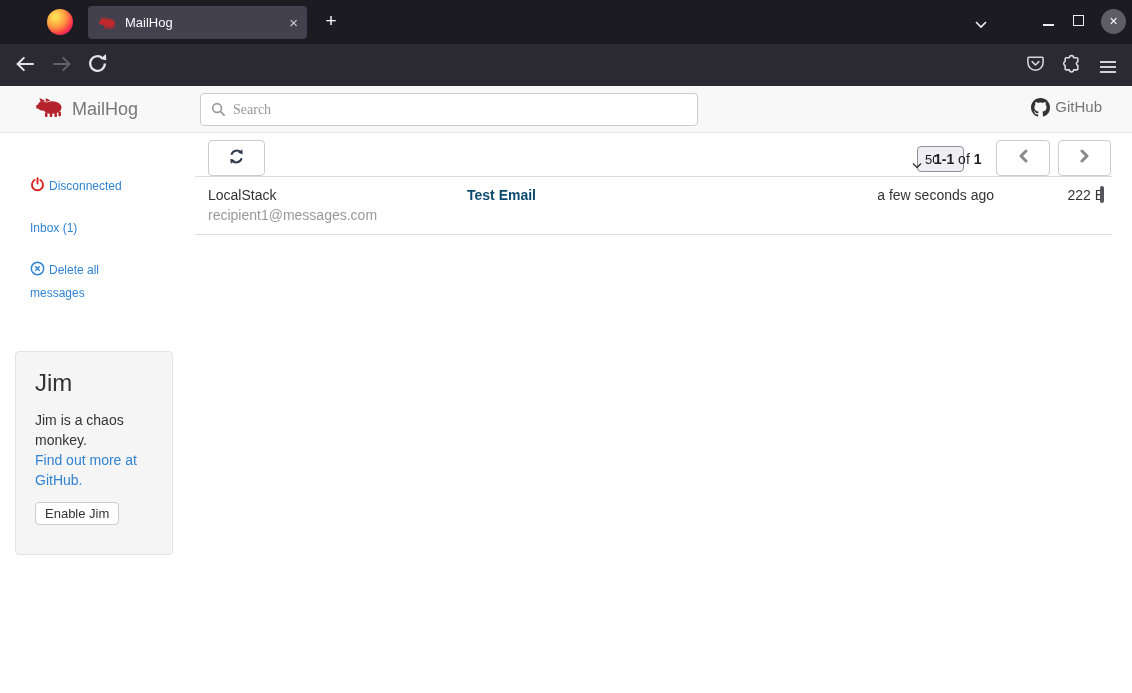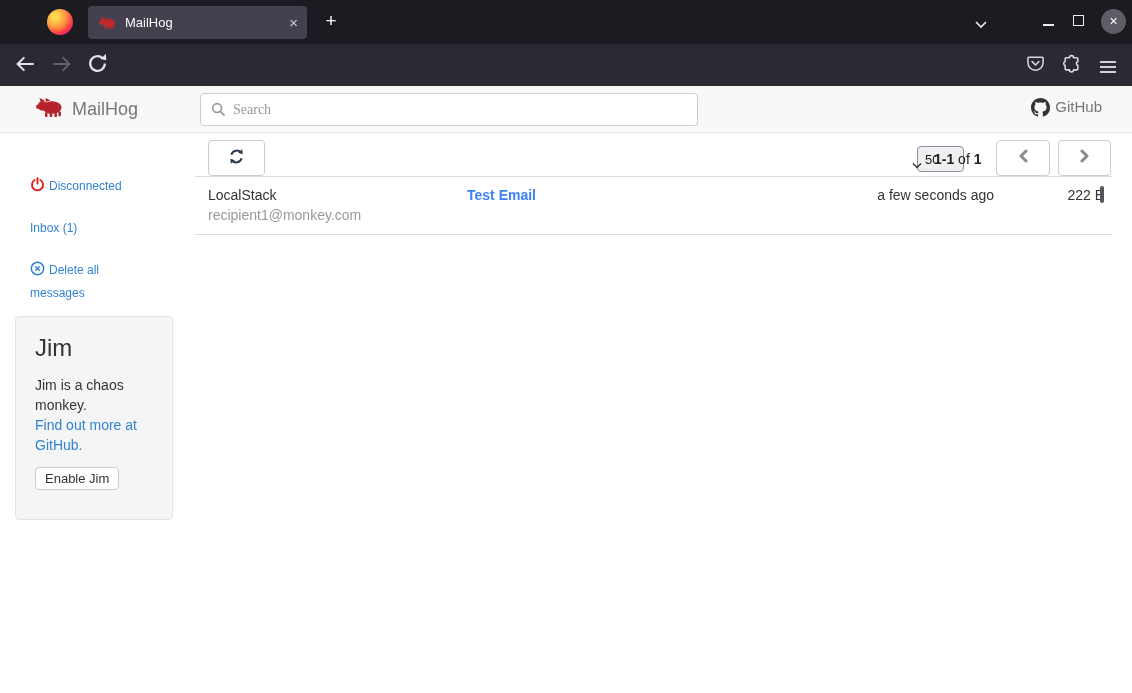--- a/index.html
+++ b/index.html
@@ -49,21 +49,21 @@
   .gh-link { position:absolute; right:30px; top:12px; display:flex; 
     text-decoration:none; }
   .gh-link .gh-label { margin-left:5px; font-size:15px; color:#777; }
 
   
   .side-link { position:absolute; color:#3183d3; font-size:12px; line-height:21px; cursor:pointer; }
   .side-link .ic { display:inline-block; vertical-align:-2px; margin-right:4px; }
   .lnk-disconnected { left:30px; top:176px; }
   .lnk-inbox { left:30px; top:218px; }
   .lnk-delete { left:30px; top:260px; width:120px; }
-  .jim-panel { position:absolute; left:15px; top:316px; width:158px; height:204px; background:#f5f5f5;
+  .jim-panel { position:absolute; left:15px; top:351px; width:158px; height:204px; background:#f5f5f5;
     border:1px solid #e3e3e3; border-radius:4px; padding:17px 19px; }
   .jim-title { font-size:24px; color:#333; margin-bottom:13px; font-weight:normal; }
   .jim-desc { font-size:14px; color:#333; line-height:20px; }
   .jim-link { font-size:14px; color:#3183d3; line-height:20px; cursor:pointer; }
   .jim-btn { margin-top:12px; font-size:13px; color:#333; background:#fff; border:1px solid #ccc;
     border-radius:4px; padding:3px 9px; font-family:"Liberation Sans", sans-serif; }
 
   
   .btn { background:#fff; border:1px solid #ccc; border-radius:4px; display:flex;
     align-items:center; justify-content:center; }
@@ -78,21 +78,21 @@
   .pg-prev { position:absolute; left:996px; top:140px; width:54px; height:36px; }
   .pg-next { position:absolute; left:1058px; top:140px; width:53px; height:36px; }
 
   
   .msg-list { position:absolute; left:195px; top:176px; width:917px; border-top:1px solid #ddd; }
   .msg-row { display:flex; align-items:flex-start; padding:9px 8px 9px 13px;
     border-bottom:1px solid #ddd; cursor:pointer;gap:32px; }
   .col-sender { width:227px; }
   .msg-from { font-size:14px; color:#333; line-height:19px; }
   .msg-to { font-size:14px; color:#999; line-height:20px; }
-  .col-subject { flex:1; font-size:14px; font-weight:bold; color:#3b82f6; line-height:19px; }
+  .col-subject { flex:1; font-size:14px; font-weight:bold; color:#0c4a6e; line-height:19px; }
   .col-time { font-size:14px; color:#333; line-height:19px; text-align:right; }
   .col-size { width:78px; font-size:14px; color:#333; line-height:19px; text-align:right; }
   .scroll-thumb { position:absolute; right:8px; top:9px; width:4px; height:17px;
     background:#56555e; border-radius:2px; }
 </style>
 </head>
 <body>
 
 <div class="tabbar">
   <div class="ff-logo"></div>
@@ -282,20 +282,20 @@
     <svg width="9" height="14" viewBox="0 0 9 14" fill="none" stroke="#8a8a8a" stroke-width="3" stroke-linecap="round" stroke-linejoin="round">
       <polyline points="2,2 7,7 2,12"></polyline>
       </svg>
   </span>
 </div>
 
 <div class="msg-list">
   <div class="msg-row">
     <div class="col-sender">
       <div class="msg-from">LocalStack</div>
-      <div class="msg-to">recipient1@monkey.com</div>
+      <div class="msg-to">recipient1@messages.com</div>
     </div>
     <div class="col-subject">Test Email</div>
     <div class="col-time">a few seconds ago</div>
     <div class="col-size">222 B</div>
   </div>
   <div class="scroll-thumb"></div>
 </div>
 
 </body></html>

